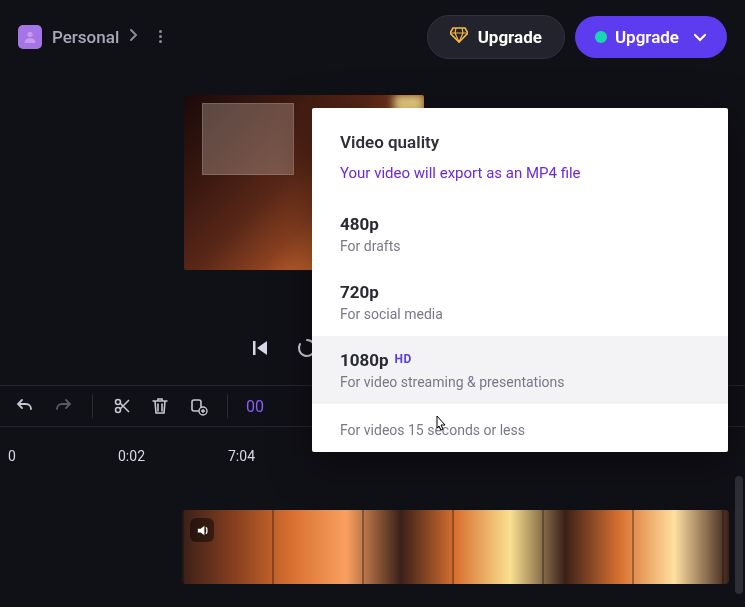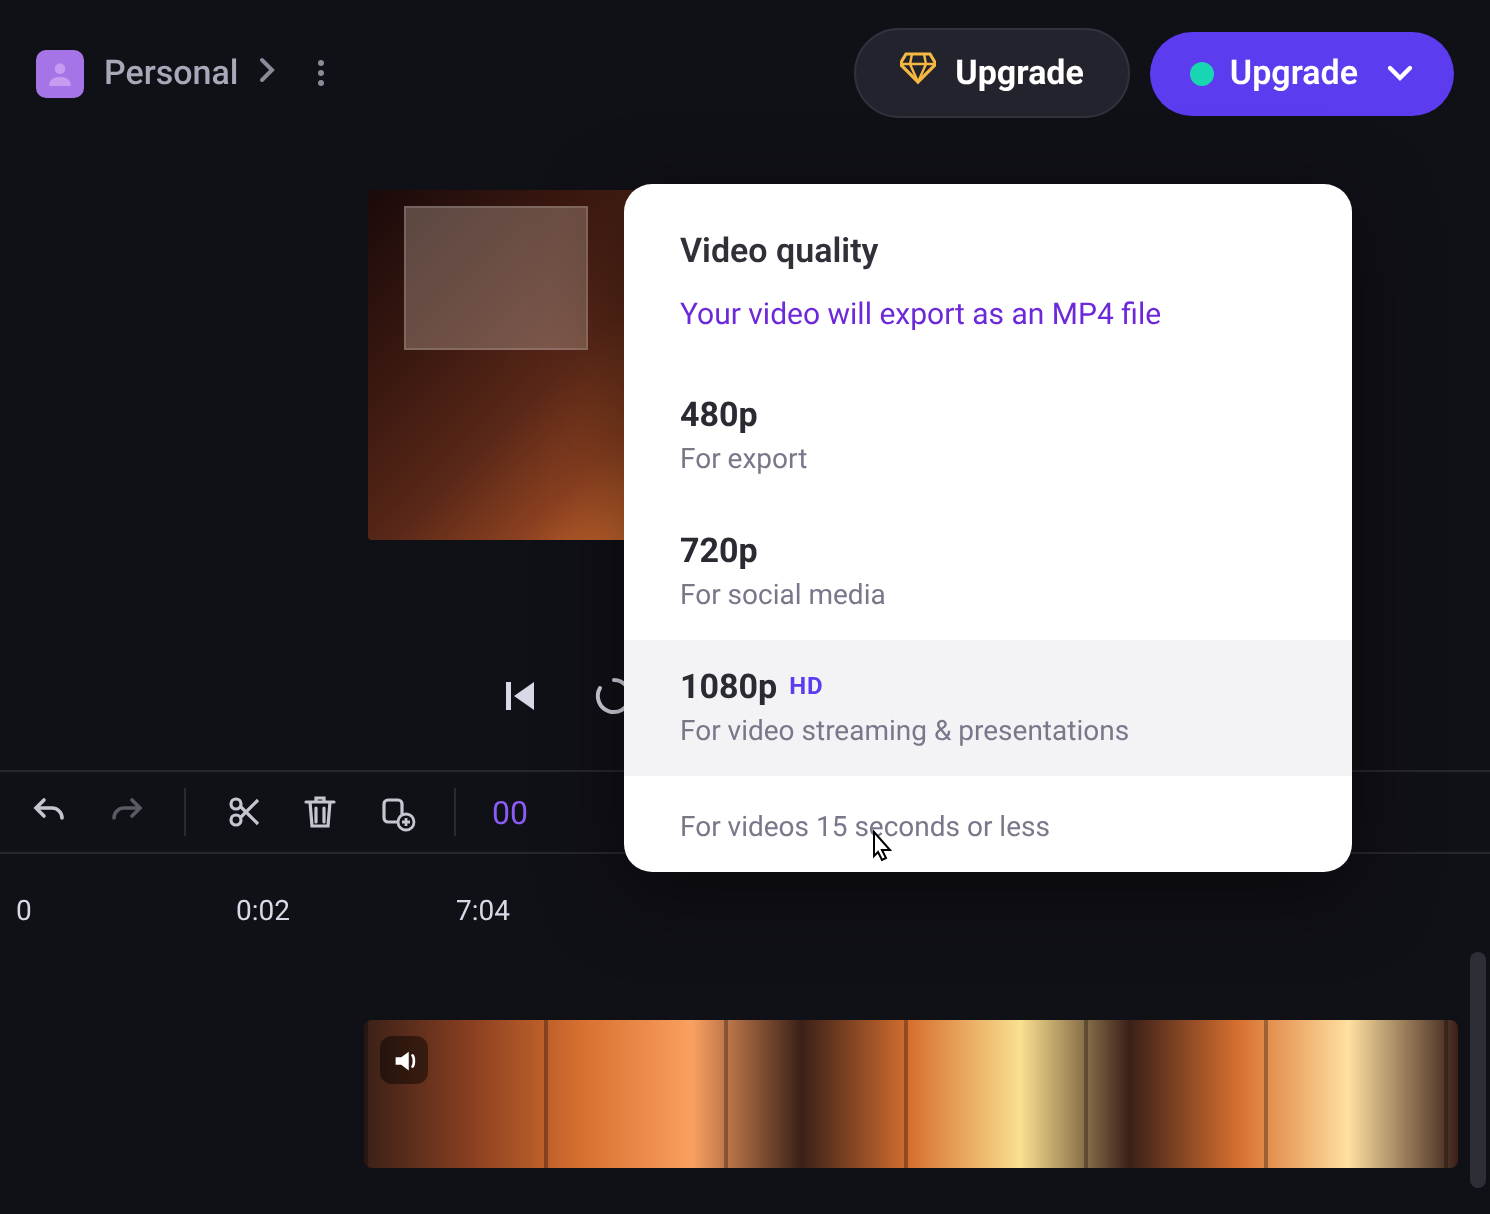--- a/index.html
+++ b/index.html
@@ -30,21 +30,21 @@
   .ruler{position:absolute;left:0;right:0;top:427px;height:40px;display:flex;align-items:center;font-size:14px;color:#d8d8e6}
   .ruler-tick{position:absolute;top:21px}
   .ruler-tick.t0{left:8px}
   .ruler-tick.t1{left:118px}
   .ruler-tick.t2{left:228px}
   .track-area{position:absolute;left:182px;right:16px;top:510px;height:74px;display:flex}
   .clip{height:74px;background:linear-gradient(90deg,#3a2018,#8a4020,#d87030,#faa060,#3a2018,#d87030,#fae090,#3a2018,#d87030,#ffe0a0,#3a2018);border-radius:4px;flex:1;position:relative;overflow:hidden}
   .clip::before{content:"";position:absolute;inset:0;background:repeating-linear-gradient(90deg,rgba(0,0,0,.3) 0 2px,transparent 2px 90px)}
   .speaker{position:absolute;left:8px;top:8px;width:24px;height:24px;background:rgba(0,0,0,.45);border-radius:6px;display:flex;align-items:center;justify-content:center;color:#fff}
   .vscroll{position:absolute;right:2px;top:476px;width:8px;height:118px;background:#2e2e38;border-radius:4px}
-  .popover{position:absolute;left:312px;top:92px;width:364px;background:#fff;border-radius:14px;box-shadow:0 10px 40px rgba(0,0,0,.5);overflow:hidden;color:#1e1e28}
+  .popover{position:absolute;left:312px;top:108px;width:416px;background:#fff;border-radius:2px;box-shadow:0 10px 40px rgba(0,0,0,.5);overflow:hidden;color:#1e1e28}
   .pop-pad{padding:24px 28px 8px 28px}
   .pop-title{font-size:17px;font-weight:600;color:#303038;margin-bottom:12px}
   .pop-sub{font-size:15px;color:#6d28d9;margin-bottom:10px}
   .opt{padding:14px 28px;cursor:pointer}
   .opt:hover,.opt.selected{background:#f3f3f6}
   .opt-label{font-size:17px;font-weight:700;color:#2a2a33;display:flex;align-items:flex-end;gap:6px}
   .opt-desc{font-size:14px;color:#78788a;margin-top:4px}
   .badge-hd{color:#5d3bee;font-size:12px;font-weight:700;letter-spacing:.5px;position:relative;top:-4px}
   .cursor{position:absolute;left:430px;top:414px;z-index:50}
 </style>
@@ -163,21 +163,21 @@
 
 <div class="popover">
   <div class="pop-pad">
     <div class="pop-title">Video quality</div>
     <div class="pop-sub">Your video will export as an MP4 file</div>
   </div>
   <div class="opt">
     <div class="opt-label">
         <span>480p</span>
       </div>
-    <div class="opt-desc">For export</div>
+    <div class="opt-desc">For drafts</div>
   </div>
   <div class="opt">
     <div class="opt-label">
         <span>720p</span>
       </div>
     <div class="opt-desc">For social media</div>
   </div>
   <div class="opt selected">
     <div class="opt-label">
       <span>1080p</span>

